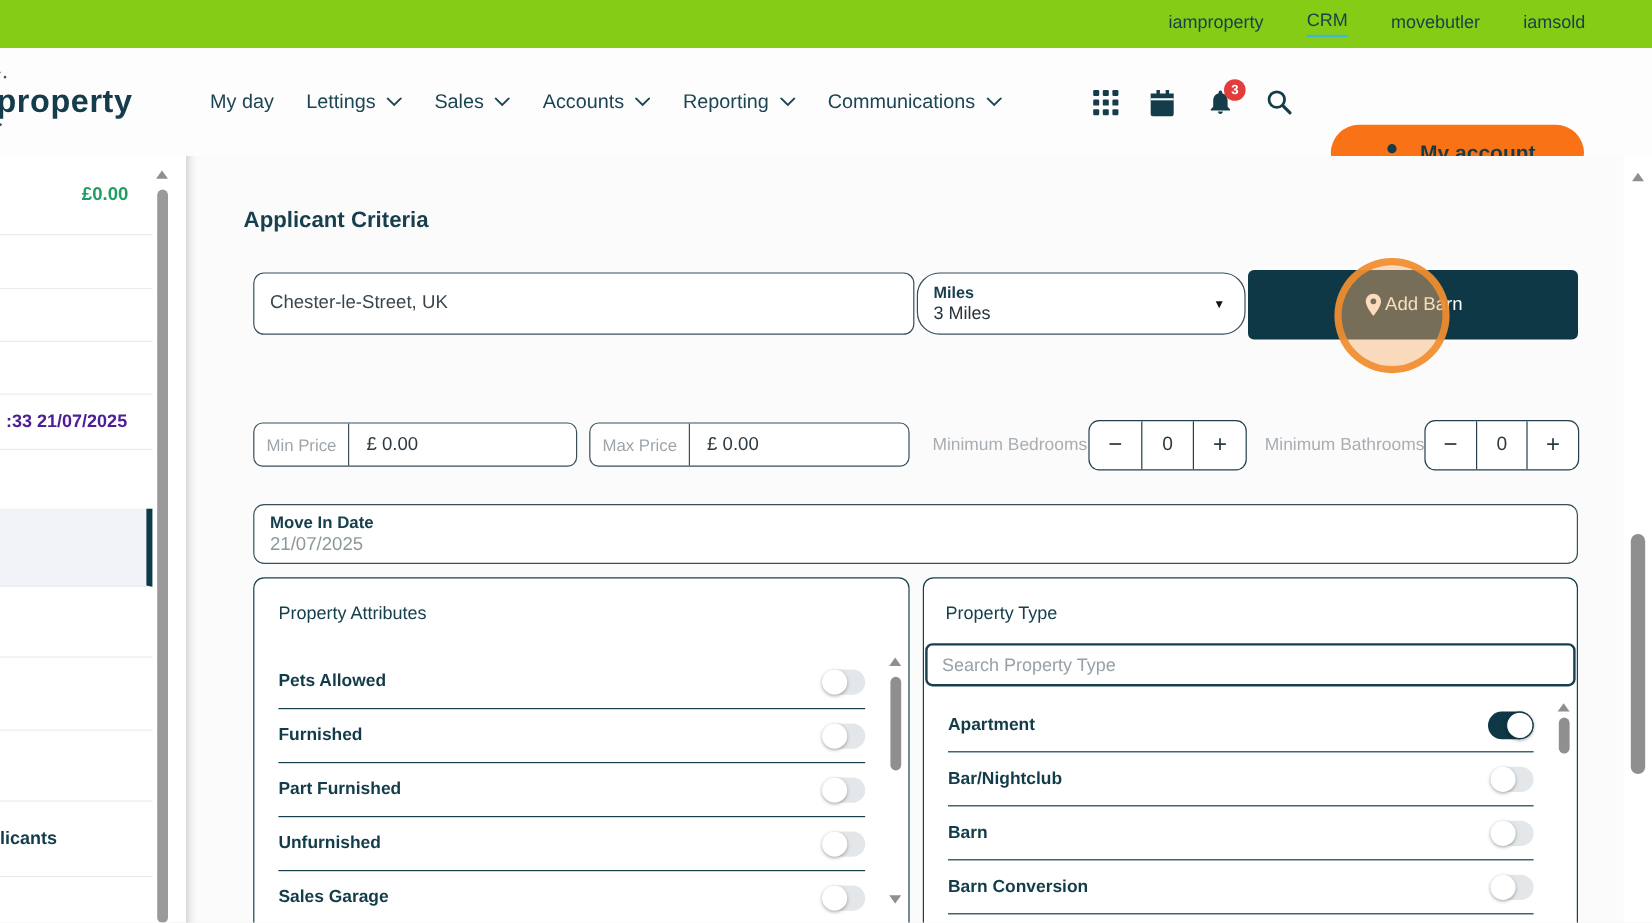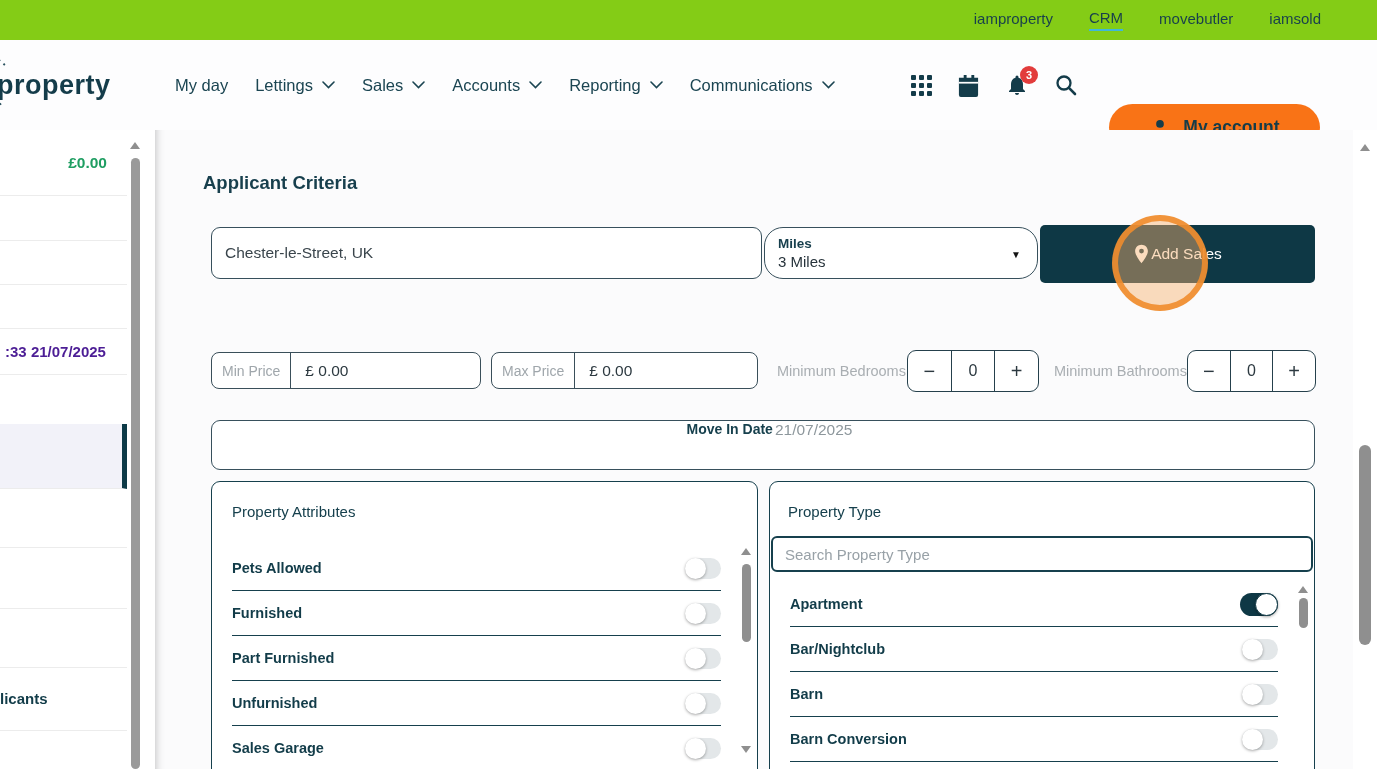--- a/index.html
+++ b/index.html
@@ -80,21 +80,21 @@
   .gray-label{position:absolute;top:222px;height:37px;display:flex;align-items:center;
     color:#a9aeb2;font-size:14.5px;white-space:nowrap;}
   .stepper{position:absolute;top:220px;height:42px;border:1px solid #25404c;border-radius:9px;
     background:#fff;display:flex;box-sizing:border-box;overflow:hidden;}
   .stepper .cell{flex:1;display:flex;align-items:center;justify-content:center;color:#2c3940;cursor:pointer;}
   .stepper .minus,.stepper .plus{font-size:20px;}
   .stepper .count{border-left:1px solid #25404c;border-right:1px solid #25404c;font-size:16px;cursor:default;}
 
   .movein{position:absolute;left:56px;top:290px;width:1104px;height:50px;border:1px solid #37505c;
     border-radius:9px;background:#fff;box-sizing:border-box;padding-left:13px;display:flex;
-    flex-direction:row;justify-content:center;gap:2px;cursor:pointer;}
+    flex-direction:column;justify-content:center;gap:2px;cursor:pointer;}
   .movein .lbl{font-size:14px;font-weight:bold;color:#16404d;}
   .movein .val{font-size:15.5px;color:#8d979c;}
 
   .panel{position:absolute;top:351px;height:330px;background:#fff;border:1px solid #16404d;
     border-radius:9px;box-sizing:border-box;}
   .panel-title{position:absolute;left:20px;top:21px;font-size:15px;color:#16404d;}
   .attr-panel{left:56px;width:547px;}
   .pt-panel{left:614px;width:546px;}
   .row-list{position:absolute;left:20px;right:36px;}
   .attr-panel .row-list{top:64px;}
@@ -271,21 +271,21 @@
       <span class="val">3 Miles</span>
       <span class="miles-caret">▼</span>
     </div>
 
     <button class="add-area-btn">
       <span>
           <svg width="17" height="20" viewBox="0 0 24 28">
             <path fill="#fff" d="M12 1C6.9 1 3 5 3 10c0 6.4 9 17 9 17s9-10.6 9-17c0-5-3.9-9-9-9zm0 12.3A3.4 3.4 0 1 1 12 6.5a3.4 3.4 0 0 1 0 6.8z"></path>
           </svg>
         </span>
-      <span>Add Sales</span>
+      <span>Add Barn</span>
     </button>
     <div class="click-ring"></div>
 
     <div class="price-group" style="left:56px;width:270px;">
       <span class="plabel">Min Price</span>
       <span class="pvalue">£ 0.00</span>
     </div>
     <div class="price-group" style="left:336px;width:267px;">
       <span class="plabel">Max Price</span>
       <span class="pvalue">£ 0.00</span>

